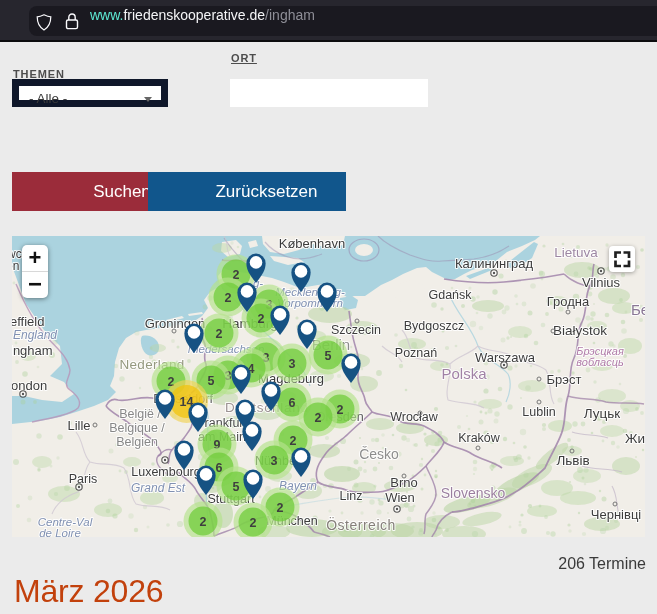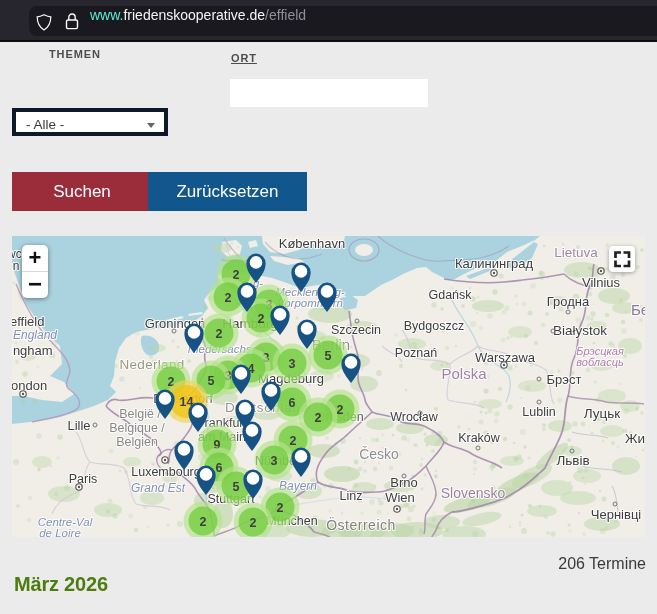--- a/index.html
+++ b/index.html
@@ -3,46 +3,46 @@
 <meta charset="utf-8">
 <style>
   html,body{margin:0;padding:0;}
   body{width:657px;height:614px;background:#ebebeb;font-family:"Liberation Sans",sans-serif;position:relative;overflow:hidden;}
   .chrome{position:absolute;left:0;top:0;width:657px;height:42px;background:#27262e;border-bottom:2px solid #0c0c0e;box-sizing:border-box;}
   .urlbar{position:absolute;left:29px;top:6px;height:30px;width:640px;background:#1a1920;border-radius:8px;}
   .urltext{position:absolute;left:90px;top:0;height:30px;line-height:30px;font-size:14px;color:#f5f5f7;white-space:nowrap;letter-spacing:0px;}
   .g1{color:#5eead4;}
   .g2{color:#8e8e97;}
   .lbl{position:absolute;font-size:11px;font-weight:bold;color:#4d4d4d;letter-spacing:0.9px;}
-  .selbox{position:absolute;left:12px;top:79px;width:156px;height:28px;background:#fff;border:4px solid #0f172a;box-sizing:border-box;margin-top:29px;}
+  .selbox{position:absolute;left:12px;top:79px;width:156px;height:28px;background:#fff;border:7px solid #0f172a;box-sizing:border-box;}
   .selbox .txt{position:absolute;left:10px;top:0;line-height:26px;font-size:13.5px;color:#3a3a3a;}
   .selbox .arr{position:absolute;right:9px;top:11px;width:0;height:0;border-left:4.5px solid transparent;border-right:4.5px solid transparent;border-top:5.5px solid #666;}
   .inpbox{position:absolute;left:230px;top:79px;width:198px;height:28px;background:#fff;}
   .btn{position:absolute;top:172px;height:39px;color:#fff;font-size:17px;text-align:center;line-height:39px;}
-  .btn.red{left:12px;width:140px;background:#9b2c3a;}
-  .btn.blue{left:148px;width:159px;background:#11568c;}
+  .btn.red{left:12px;width:140px;background:#9b2c3a;padding-left:40px;}
+  .btn.blue{left:148px;width:159px;background:#11568c;padding-left:39px;}
   .termine{position:absolute;right:11px;top:555px;font-size:16px;color:#3a3a3a;}
-  .monat{position:absolute;left:14px;top:572.5px;font-size:20px;font-weight:bold;color:#4d7c0f;letter-spacing:-0.2px;}
+  .monat{position:absolute;left:14px;top:572.5px;font-size:32px;font-weight:normal;color:#c2410c;letter-spacing:-0.2px;}
   #map{position:absolute;left:12px;top:236px;width:633px;height:301px;}
 </style>
 </head>
 <body>
 <div class="chrome">
   <div class="urlbar"></div>
   <svg style="position:absolute;left:36px;top:14px" width="16" height="17" viewBox="0 0 16 17" fill="none" stroke="#fbfbfe" stroke-width="1.2">
     <path d="M1.2,2.8 C4,2.8 6,1.8 8,0.8 C10,1.8 12,2.8 14.8,2.8 C14.8,9 12,13.6 8,16 C4,13.6 1.2,9 1.2,2.8 Z"></path>
   </svg>
   <svg style="position:absolute;left:65px;top:13px" width="14" height="17" viewBox="0 0 14 17" fill="none" stroke="#fbfbfe" stroke-width="1.4">
     <rect x="1.5" y="7" width="11" height="8.6" rx="1.6"></rect>
     <path d="M3.8,7 V4.4 A3.2,3.4 0 0 1 10.2,4.4 V7"></path>
   </svg>
-  <div class="urltext"><span class="g1">www.</span>friedenskooperative.de<span class="g2">/effield</span></div>
+  <div class="urltext"><span class="g1">www.</span>friedenskooperative.de<span class="g2">/ingham</span></div>
 </div>
 
-<div class="lbl" style="left:13px;top:48px;margin-left:36px;">THEMEN</div>
+<div class="lbl" style="left:13px;top:68px;">THEMEN</div>
 <div class="lbl" style="left:231px;top:52px;text-decoration:underline;">ORT</div>
 <div class="selbox">
     <span class="txt">- Alle -</span>
     <span class="arr"></span>
   </div>
 <div class="inpbox"></div>
 <div class="btn red">Suchen</div>
 <div class="btn blue">Zurücksetzen</div>
 
 <svg id="map" viewBox="0 0 633 301">

